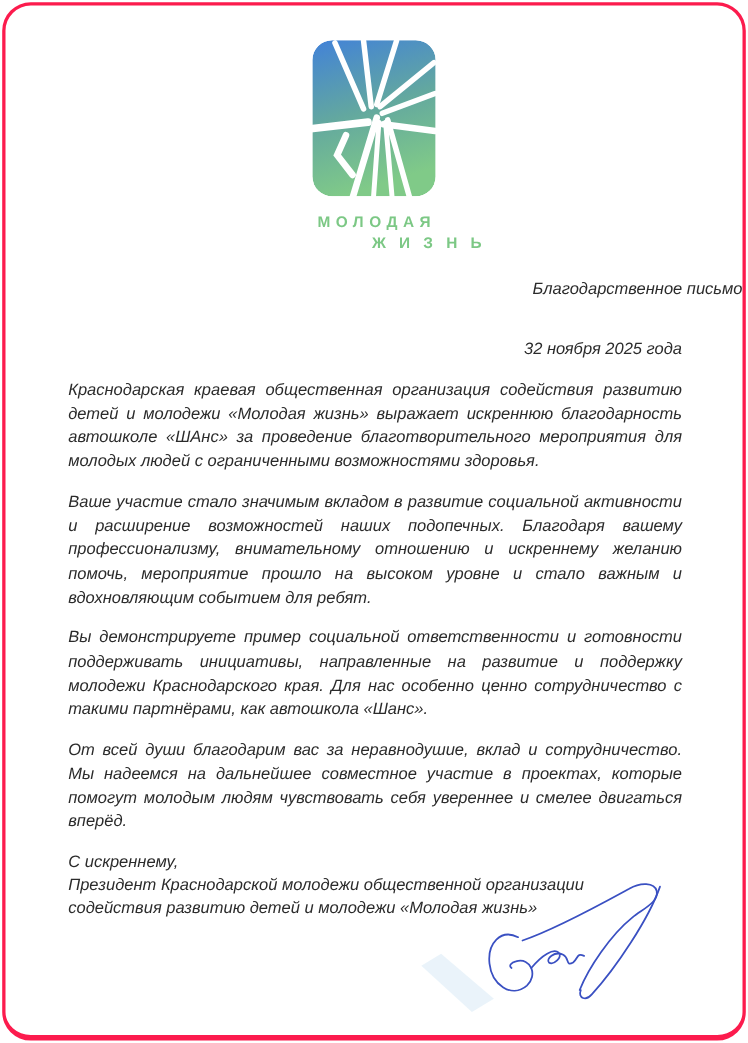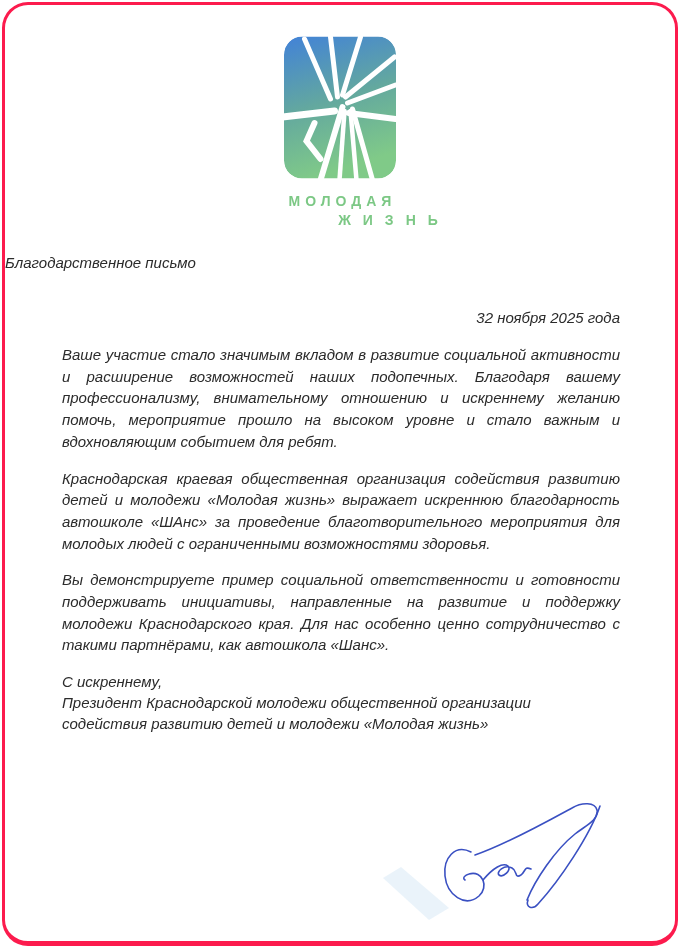--- a/index.html
+++ b/index.html
@@ -17,21 +17,21 @@
     position:absolute;top:30px;left:50%;transform:translateX(-50%);
     width:115px;height:145px;
   }
   .logo-line{
     position:absolute;left:0;width:100%;text-align:center;
     color:#7cc885;font-weight:bold;
   }
   .logo-line1{top:188px;font-size:14px;letter-spacing:5px;text-indent:5px;}
   .logo-line2{top:207px;font-size:14px;letter-spacing:12px;text-indent:12px;padding-left:48px;}
   .title{
-    position:absolute;top:249px;left:0;width:100%;text-align:left;
+    position:absolute;top:249px;left:0;width:100%;text-align:right;
     font-style:italic;font-size:15px;color:#2b2b2b;
   }
   .date{
     position:absolute;top:304px;right:55px;
     font-style:italic;font-size:15px;color:#2b2b2b;
   }
   .body-text{
     position:absolute;top:339px;left:57px;width:558px;
     font-style:italic;font-size:15px;line-height:21.7px;color:#2b2b2b;
   }
@@ -77,23 +77,24 @@
   </svg>
 
   <div class="logo-line logo-line1">МОЛОДАЯ</div>
   <div class="logo-line logo-line2">ЖИЗНЬ</div>
 
   <div class="title">Благодарственное письмо</div>
 
   <div class="date">32 ноября 2025 года</div>
 
   <div class="body-text">
+    <p>Краснодарская краевая общественная организация содействия развитию детей и молодежи «Молодая жизнь» выражает искреннюю благодарность автошколе «ШАнс» за проведение благотворительного мероприятия для молодых людей с ограниченными возможностями здоровья.</p>
     <p>Ваше участие стало значимым вкладом в развитие социальной активности и расширение возможностей наших подопечных. Благодаря вашему профессионализму, внимательному отношению и искреннему желанию помочь, мероприятие прошло на высоком уровне и стало важным и вдохновляющим событием для ребят.</p>
-    <p>Краснодарская краевая общественная организация содействия развитию детей и молодежи «Молодая жизнь» выражает искреннюю благодарность автошколе «ШАнс» за проведение благотворительного мероприятия для молодых людей с ограниченными возможностями здоровья.</p>
     <p>Вы демонстрируете пример социальной ответственности и готовности поддерживать инициативы, направленные на развитие и поддержку молодежи Краснодарского края. Для нас особенно ценно сотрудничество с такими партнёрами, как автошкола «Шанс».</p>
+    <p>От всей души благодарим вас за неравнодушие, вклад и сотрудничество. Мы надеемся на дальнейшее совместное участие в проектах, которые помогут молодым людям чувствовать себя увереннее и смелее двигаться вперёд.</p>
     <div class="closing">
       <div>С искреннему,</div>
       <div>Президент Краснодарской молодежи общественной организации</div>
       <div>содействия развитию детей и молодежи «Молодая жизнь»</div>
     </div>
   </div>
 
   <svg class="signature-wrap" viewBox="0 0 265 145" aria-hidden="true">
     <polygon points="8,78 26,67 74,108 54,120" opacity="0.55" fill="#d8eaf6"></polygon>
     <g fill="none" stroke="#3a50c2" stroke-width="1.6" stroke-linecap="round">

